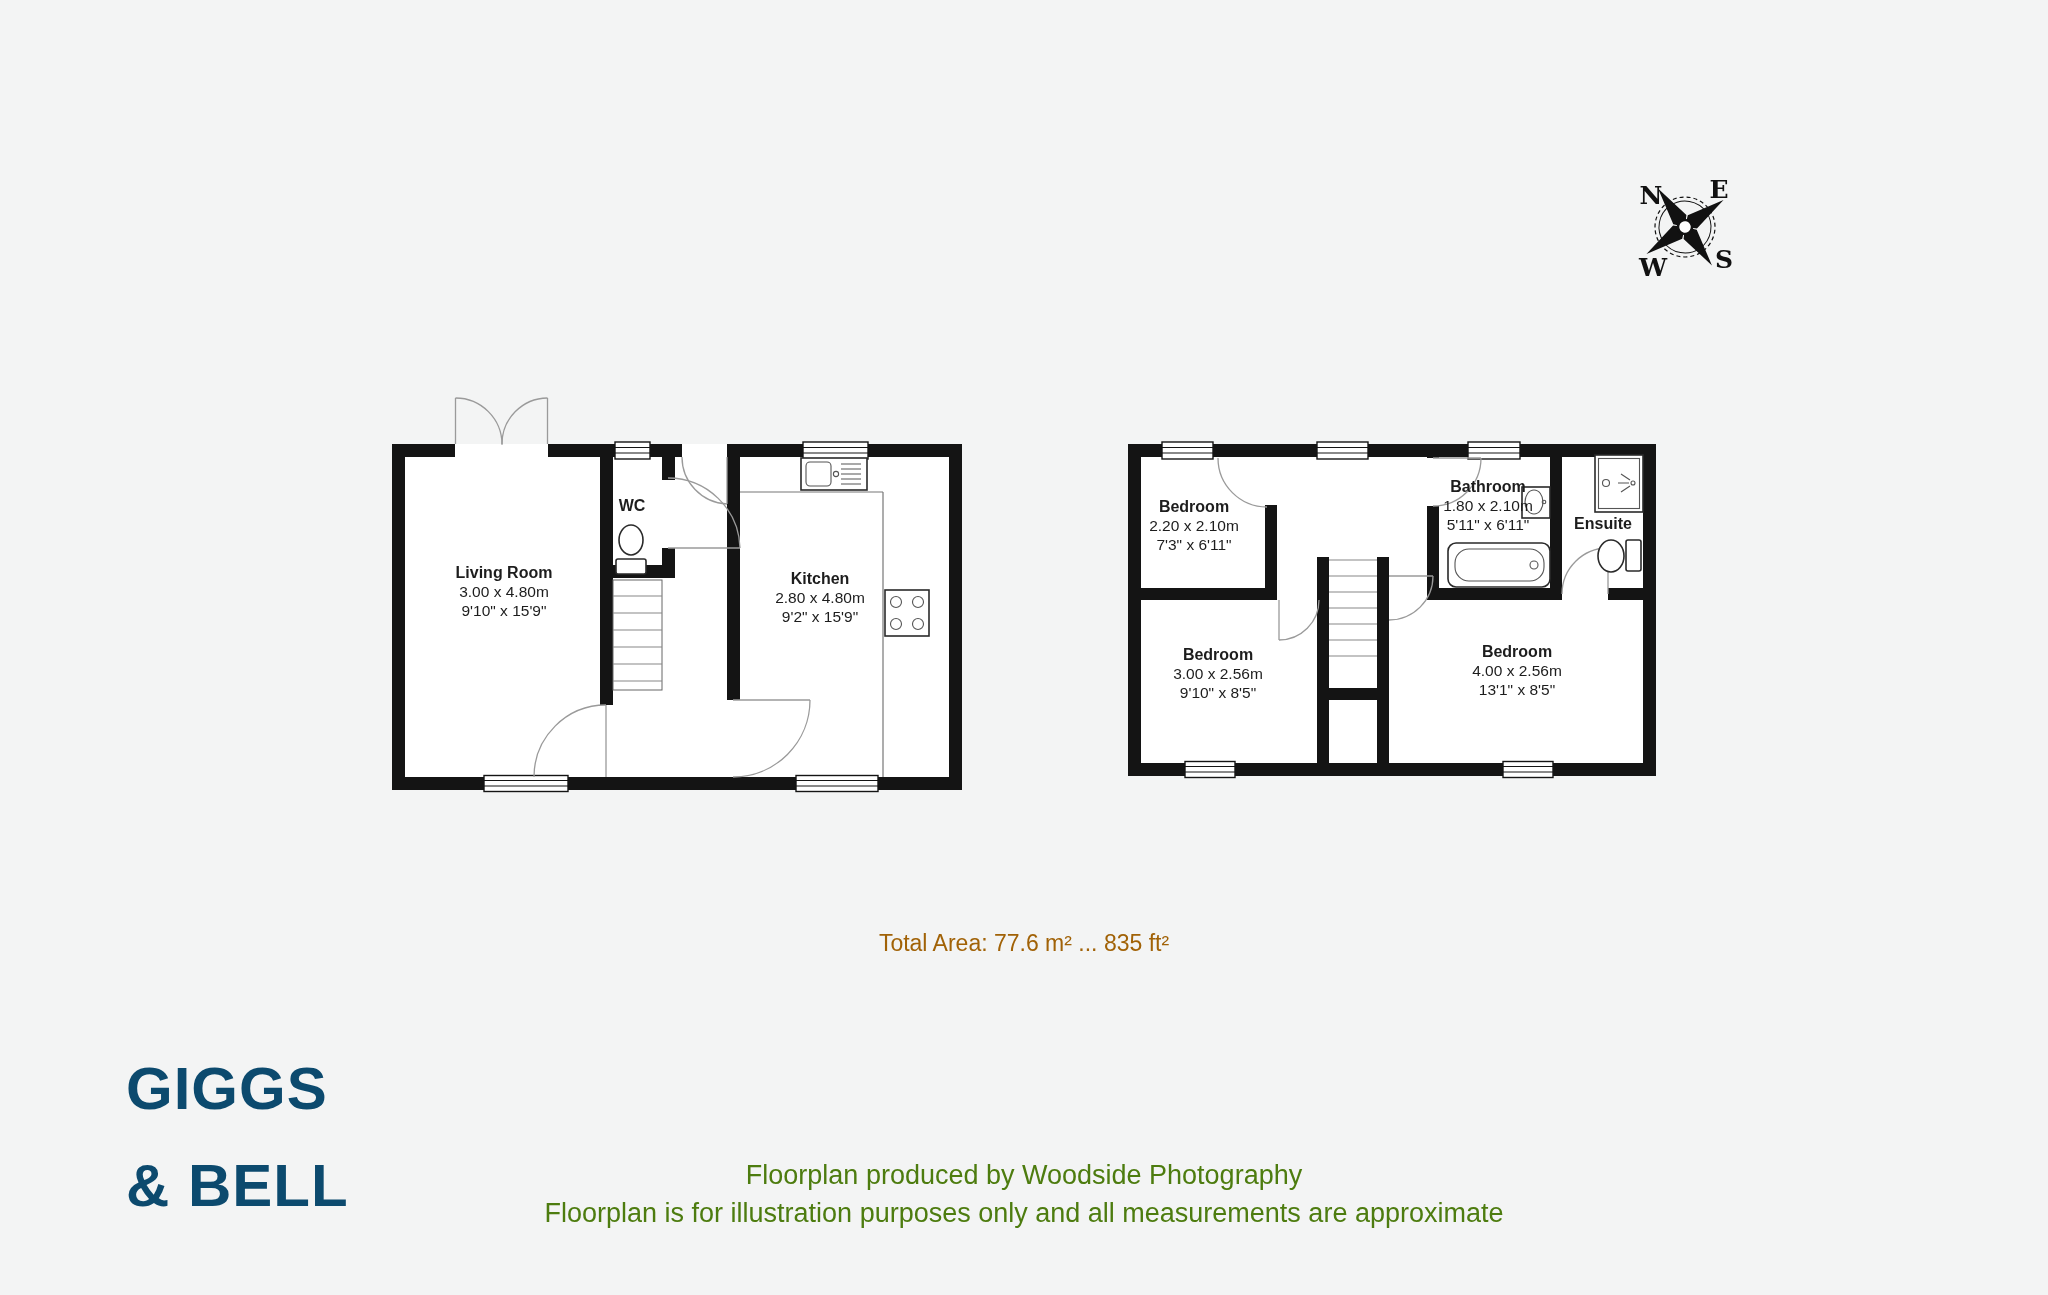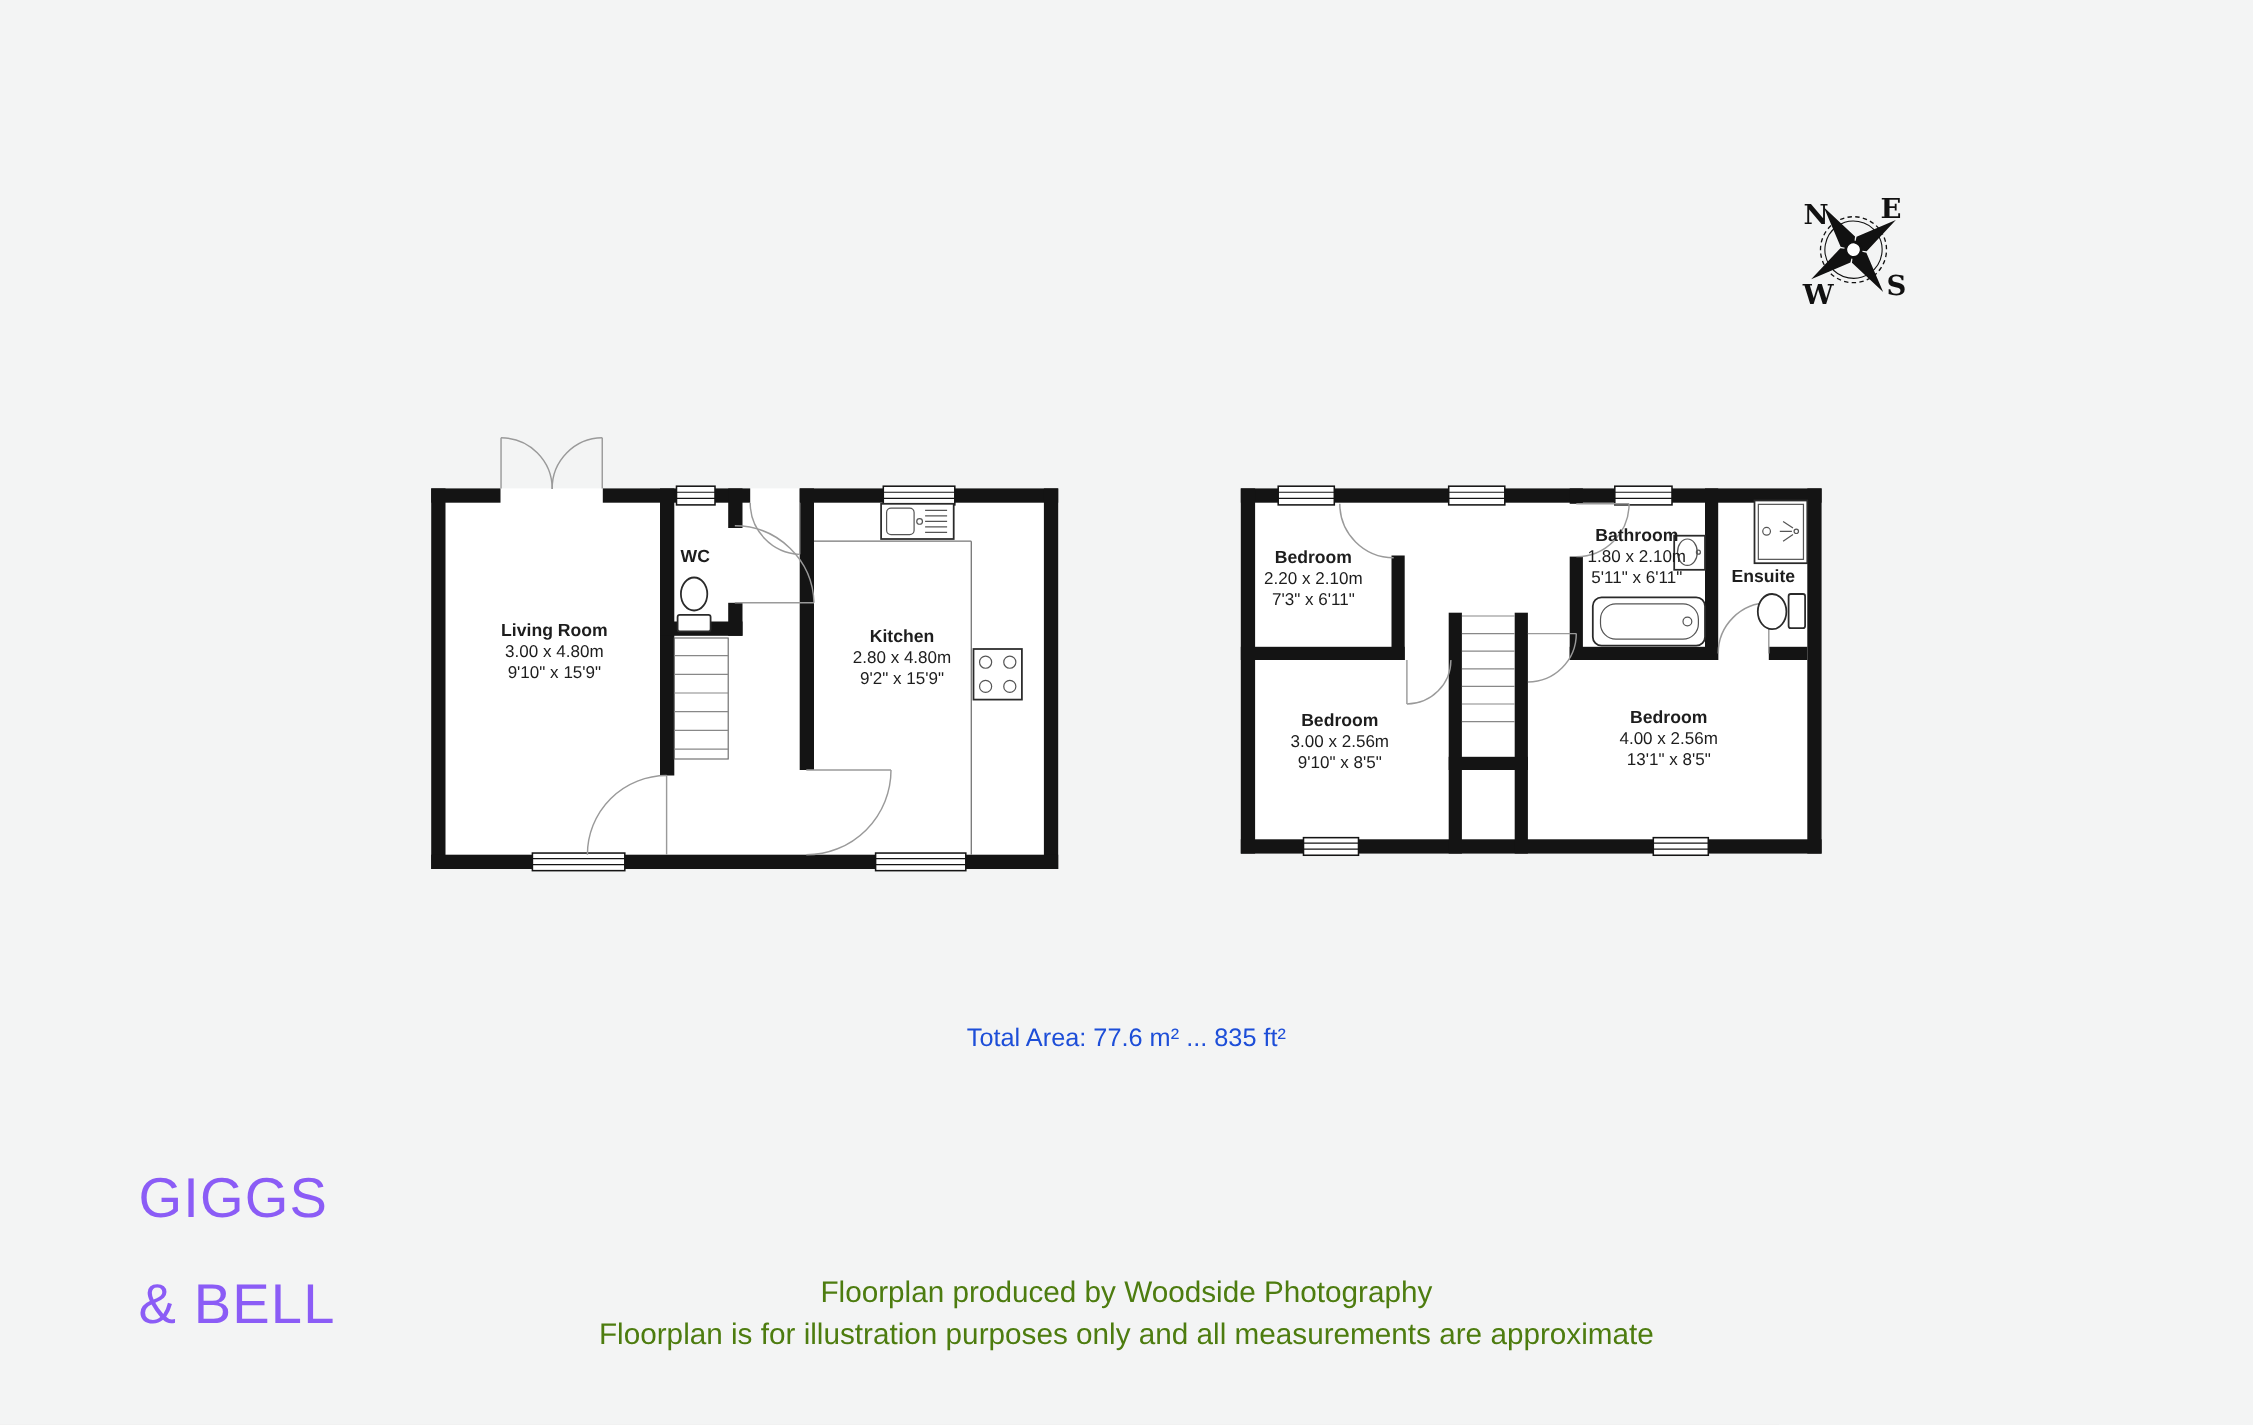--- a/index.html
+++ b/index.html
@@ -21,30 +21,30 @@
   .winline{stroke:#141414;stroke-width:1.1;fill:none;}
   .door{stroke:#9a9a9a;stroke-width:1.3;fill:none;}
   .fixture{fill:#ffffff;stroke:#2a2a2a;stroke-width:1.6;}
   .fixthin{fill:none;stroke:#555;stroke-width:1.1;}
   .counter{stroke:#777;stroke-width:1.2;fill:none;}
   .stairbox{fill:#ffffff;stroke:#666;stroke-width:1;}
   .tread{stroke:#888;stroke-width:1.1;fill:none;}
   .compass-letter{font-family:"DejaVu Serif", serif;font-weight:700;font-size:25px;fill:#111;}
   .total-area{
     position:absolute;top:930px;left:0;width:100%;
-    text-align:center;font-size:23px;color:#1d4ed8;
+    text-align:center;font-size:23px;color:#a16207;
   }
   .footer{
     position:absolute;top:1156px;left:0;width:100%;
     text-align:center;font-size:27px;line-height:38px;color:#4d7c0f;
   }
   .watermark{
     position:absolute;left:126px;top:1040px;
-    font-size:51px;line-height:97px;color:#8b5cf6;
-    letter-spacing:1px;font-weight:400;
+    font-size:60px;line-height:97px;color:#0c4a6e;
+    letter-spacing:1px;font-weight:700;
   }
 </style>
 </head>
 <body>
 
 <div class="canvas">
 
   <svg style="left:385px;top:388px;" width="585" height="412" viewBox="385 388 585 412">
 
     <rect class="floorbg" x="392" y="444" width="570" height="346"></rect>

